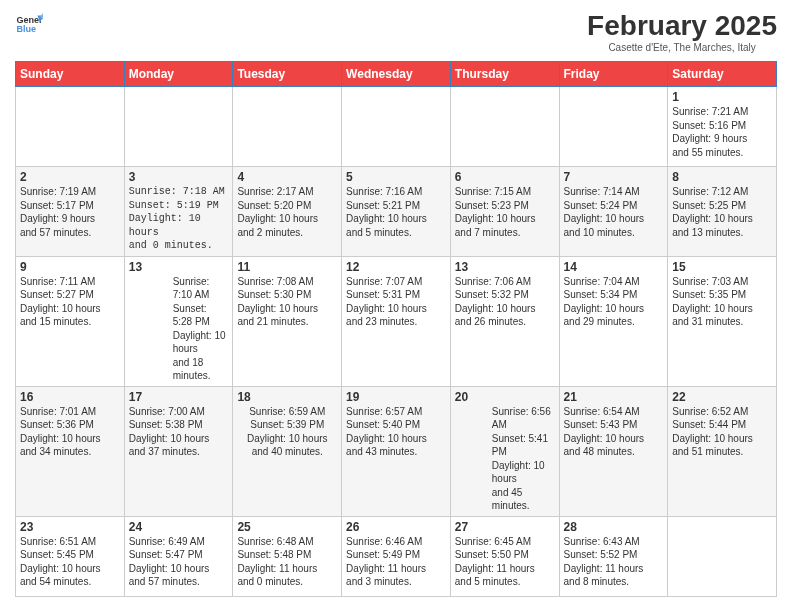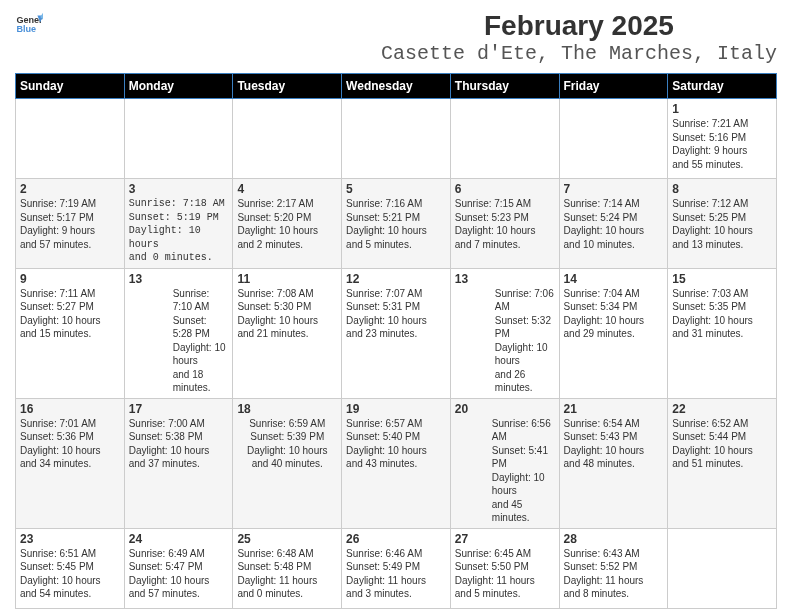--- a/index.html
+++ b/index.html
@@ -32,31 +32,30 @@
     }
     .title-block {
       text-align: center;
     }
     .main-title {
       font-size: 28px;
       font-weight: bold;
       color: #333;
     }
     .subtitle {
-      font-size: 20px;
+      font-size: 10px;
       color: #555;
-      font-family: Liberation Mono, monospace;
     }
     .calendar {
       width: 100%;
       border-collapse: collapse;
       table-layout: fixed;
     }
     .calendar thead tr th {
-      background-color: #000000;
+      background-color: #ef4444;
       color: #fff;
       font-size: 12px;
       font-weight: bold;
       padding: 5px 4px;
       text-align: left;
       border: 1px solid #3a7fc1;
     }
     .calendar tbody tr td {
       border: 1px solid #ccc;
       vertical-align: top;
@@ -207,21 +206,21 @@
           </td>
           <td>
             <span class="day-number">12</span>
             <div class="day-info" style="white-space: pre-line;">Sunrise: 7:07 AM
 Sunset: 5:31 PM
 Daylight: 10 hours
 and 23 minutes.</div>
           </td>
           <td>
             <span class="day-number">13</span>
-            <div class="day-info" style="white-space: pre-line; margin-left: 40px;">Sunrise: 7:06 AM
+            <div class="day-info" style="white-space: pre-line;">Sunrise: 7:06 AM
 Sunset: 5:32 PM
 Daylight: 10 hours
 and 26 minutes.</div>
           </td>
           <td>
             <span class="day-number">14</span>
             <div class="day-info" style="white-space: pre-line;">Sunrise: 7:04 AM
 Sunset: 5:34 PM
 Daylight: 10 hours
 and 29 minutes.</div>

